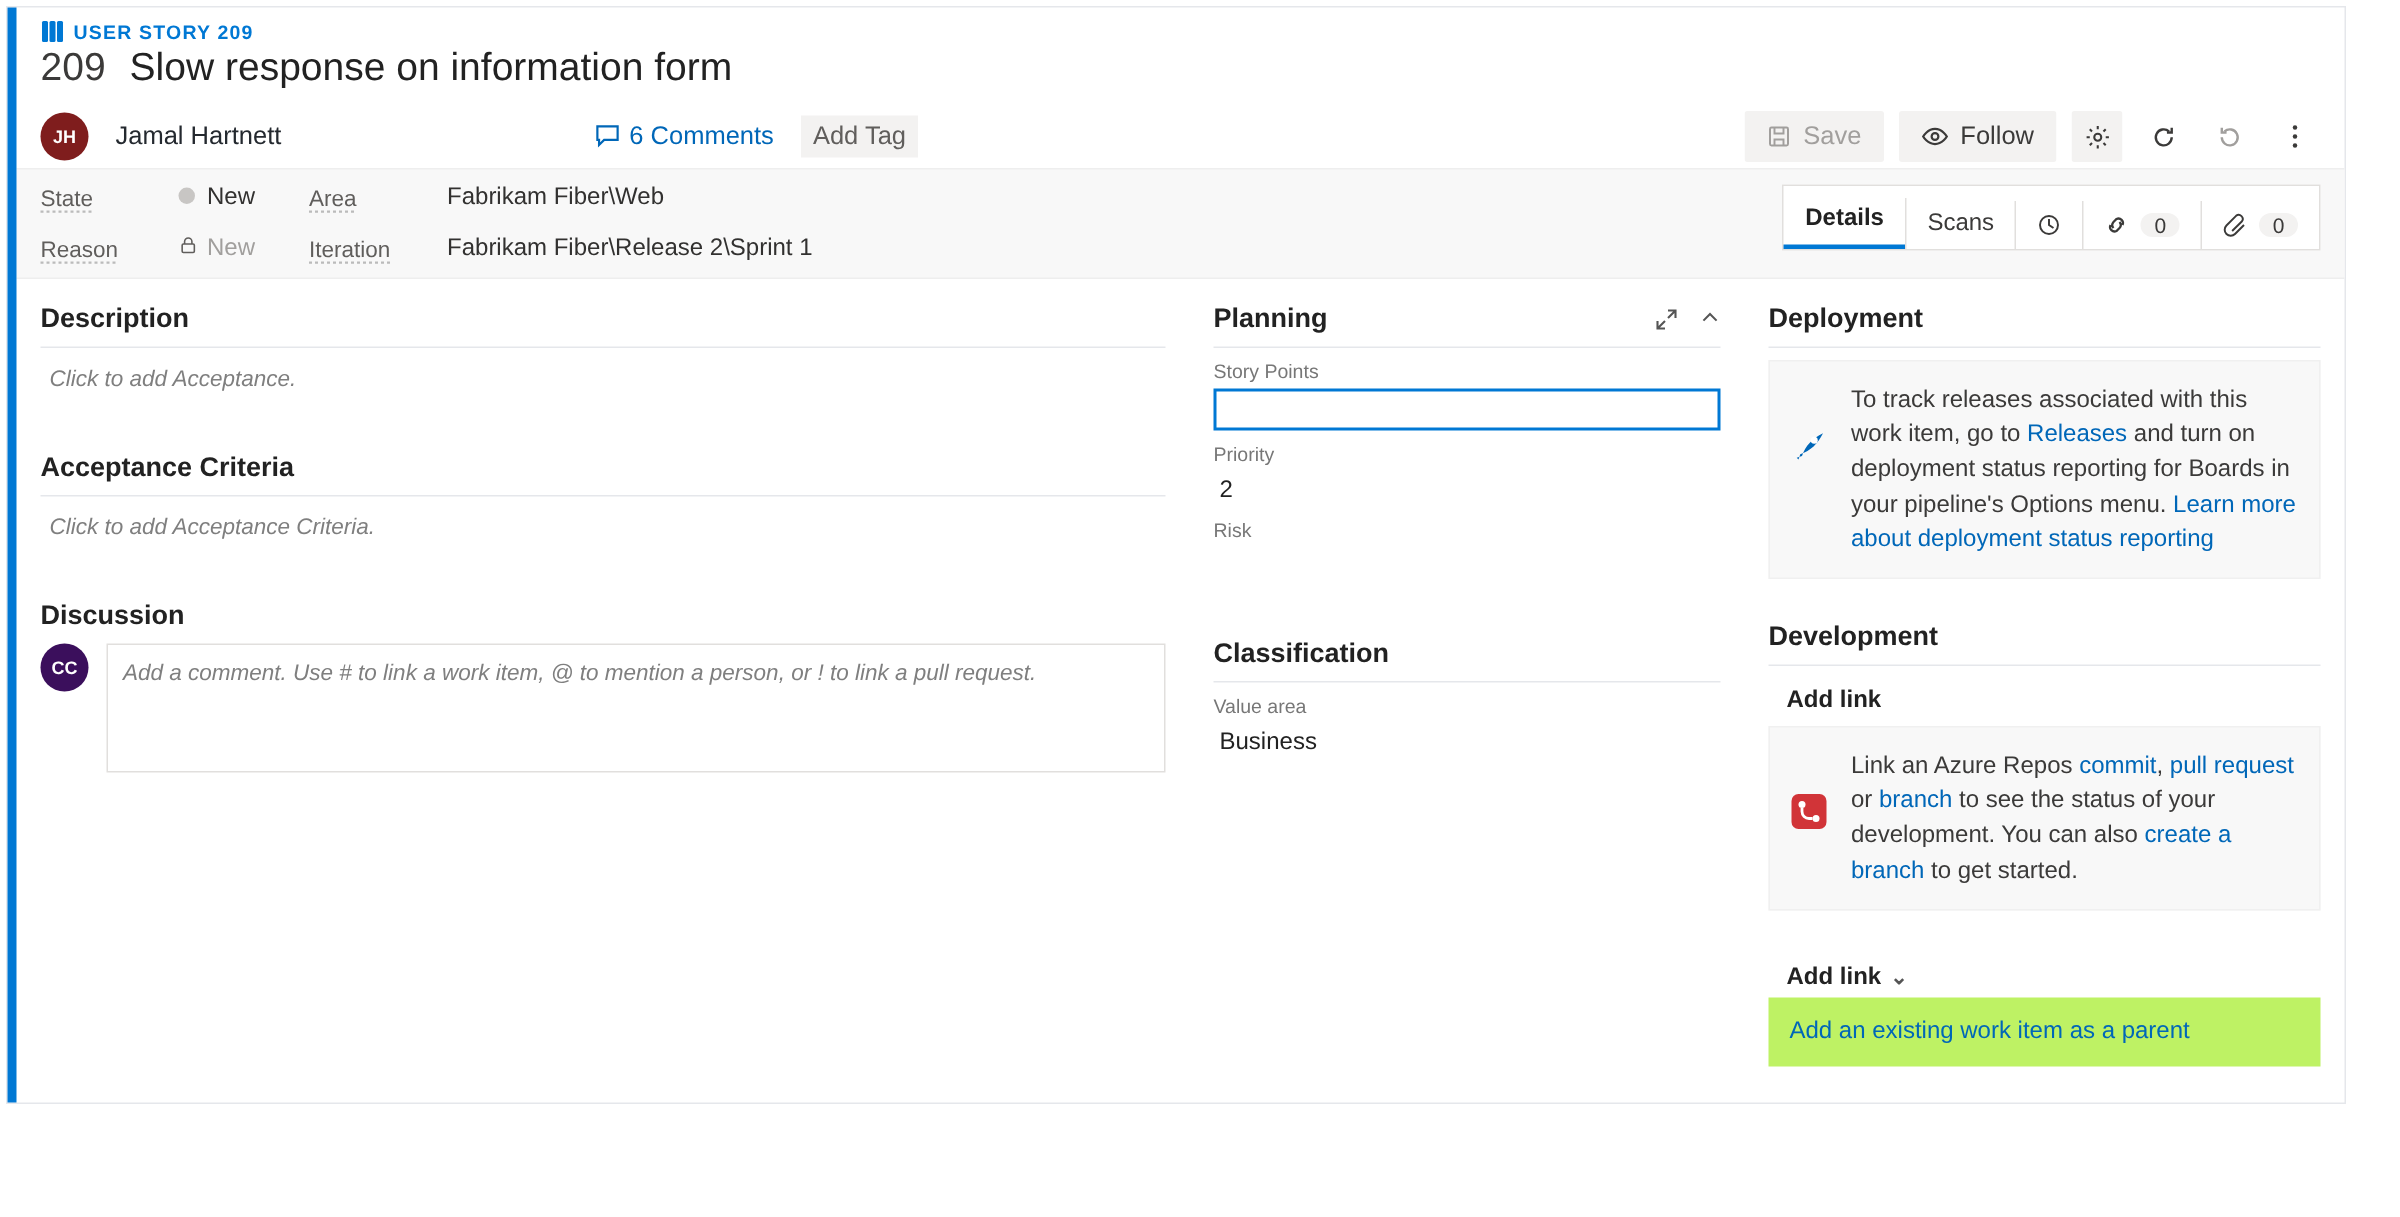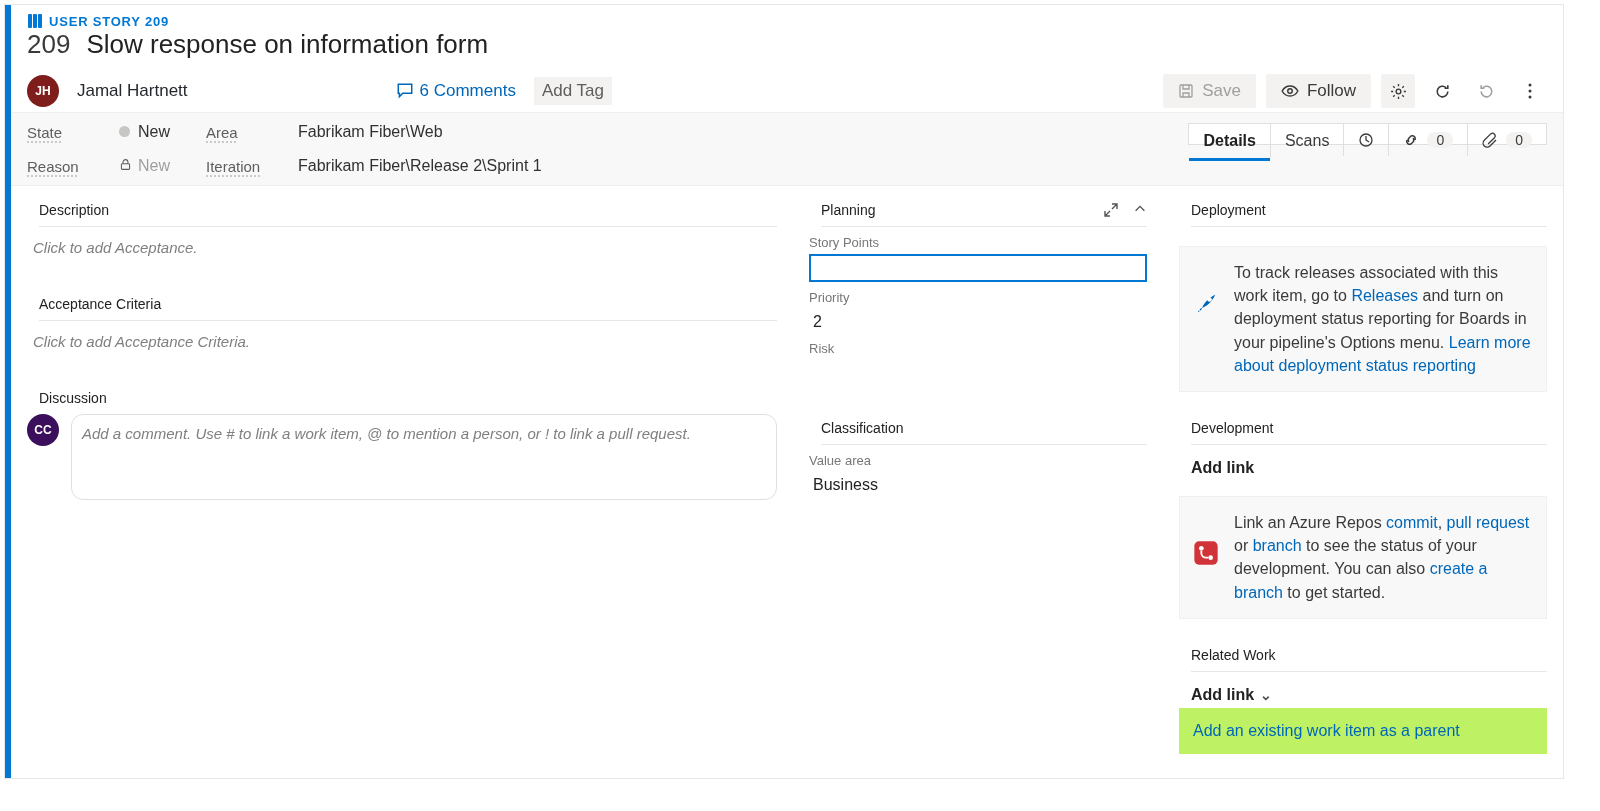--- a/index.html
+++ b/index.html
@@ -25,41 +25,41 @@
 .btn.disabled{color:#a19f9d;background:#f3f2f1}
 .iconbtn{width:34px;height:34px;display:flex;align-items:center;justify-content:center}
 .fields{background:#f8f8f8;border-top:1px solid #eee;border-bottom:1px solid #eee;padding:10px 16px;display:flex;gap:36px;font-size:16px}
 .fcol{display:flex;flex-direction:column;gap:16px}
 .frow{display:flex;align-items:center;gap:22px}
 .flabel{color:#605e5c;width:70px;font-size:15px;text-decoration:underline dotted #bbb;text-underline-offset:4px}
 .fval{color:#323130}
 .fval.muted{color:#a19f9d}
 .state-dot{width:11px;height:11px;border-radius:50%;background:#c8c6c4;display:inline-block;margin-right:8px}
 .lock-icon{color:#605e5c;margin-right:6px}
-.tabs{margin-left:auto;display:flex;align-items:flex-start;border:1px solid #e1dfdd;background:#fff;height:22px}
+.tabs{margin-left:auto;display:flex;align-items:flex-end;border:1px solid #e1dfdd;background:#fff;height:44px}
 .tab{padding:8px 14px;font-size:16px;color:#3b3a39;border-left:1px solid #e1dfdd;display:flex;align-items:center;gap:8px}
 .tab:first-child{border-left:none}
 .tab.active{font-weight:600;border-bottom:3px solid #0078d4;color:#222}
 .pill{background:#f3f2f1;border-radius:10px;padding:0 9px;font-size:14px;color:#3b3a39}
 .body{display:flex;padding:10px 0 24px 0}
 .col{padding:0 16px}
 .col1{flex:1;min-width:720px}
 .col2{width:370px}
 .col3{width:400px}
-.section-h{font-size:14px;font-weight:400;color:#222;margin:6px 0 8px 12px;border-bottom:1px solid #e5e7eb;padding-bottom:8px}
+.section-h{font-size:18px;font-weight:700;color:#222;margin:6px 0 8px 0;border-bottom:1px solid #e5e7eb;padding-bottom:8px}
 .section-h.plain{border-bottom:none;padding-bottom:0}
 .section-h.row{display:flex;align-items:center}
 .sec-icons{margin-left:auto;display:flex;gap:14px;color:#555}
 .ph{color:#7f7f7f;font-style:italic;font-size:15px;padding:4px 6px}
 .discussion-box{display:flex;gap:12px;margin-top:4px}
-.comment-input{flex:1;border:1px solid #e1dfdd;border-radius:12px;min-height:86px;padding:10px;font-style:italic;color:#7f7f7f;font-size:15px}
+.comment-input{flex:1;border:1px solid #e1dfdd;border-radius:0;min-height:86px;padding:10px;font-style:italic;color:#7f7f7f;font-size:15px}
 .fld-label{font-size:13px;color:#777;margin-top:8px}
 .fld-input{border:2px solid #0078d4;height:28px;width:100%;margin-top:4px;background:#fff}
 .fld-text{font-size:16px;color:#222;margin-top:6px;padding:2px 4px}
-.infobox{background:#f8f8f8;border:1px solid #f0f0f0;padding:14px 14px 14px 54px;position:relative;font-size:16px;color:#3b3a39;line-height:1.45;margin-top:19px}
+.infobox{background:#f8f8f8;border:1px solid #f0f0f0;padding:14px 14px 14px 54px;position:relative;font-size:16px;color:#3b3a39;line-height:1.45;margin-top:8px}
 .infobox .ib-icon{position:absolute;left:12px;top:42px}
 a.lnk{color:#0067b8;text-decoration:none}
 .sub-h{font-size:16px;font-weight:600;margin:14px 0 4px 12px;color:#222}
 .chev{font-size:14px;color:#555;margin-left:6px}
 .addparent{color:#0067b8;background:#bef264;padding:14px;font-size:16px;display:block}
 svg{display:block}
 </style>
 </head>
 <body>
 
@@ -276,21 +276,20 @@
                 <rect x="2" y="2" width="20" height="20" rx="4" fill="#d13438"></rect>
                 <circle cx="8" cy="8" r="2" fill="#fff"></circle>
                 <circle cx="16" cy="16" r="2" fill="#fff"></circle>
                 <path d="M8 10v2a4 4 0 0 0 4 4h2" stroke="#fff" stroke-width="1.6" fill="none"></path>
               </svg>
           </span>
           <span>Link an Azure Repos </span><a class="lnk">commit</a><span>, </span><a class="lnk">pull request</a><span> or </span><a class="lnk">branch</a><span> to see the status of your development. You can also </span><a class="lnk">create a branch</a><span> to get started.</span>
         </div>
 
         <div style="height:22px"></div>
-        <div class="section-h">Related Work</div>
         <div class="sub-h">
           <span>Add link</span><span class="chev">⌄</span>
         </div>
         <a class="addparent lnk">Add an existing work item as a parent</a>
       </div>
     </div>
 
   </div>
 </div>
 

